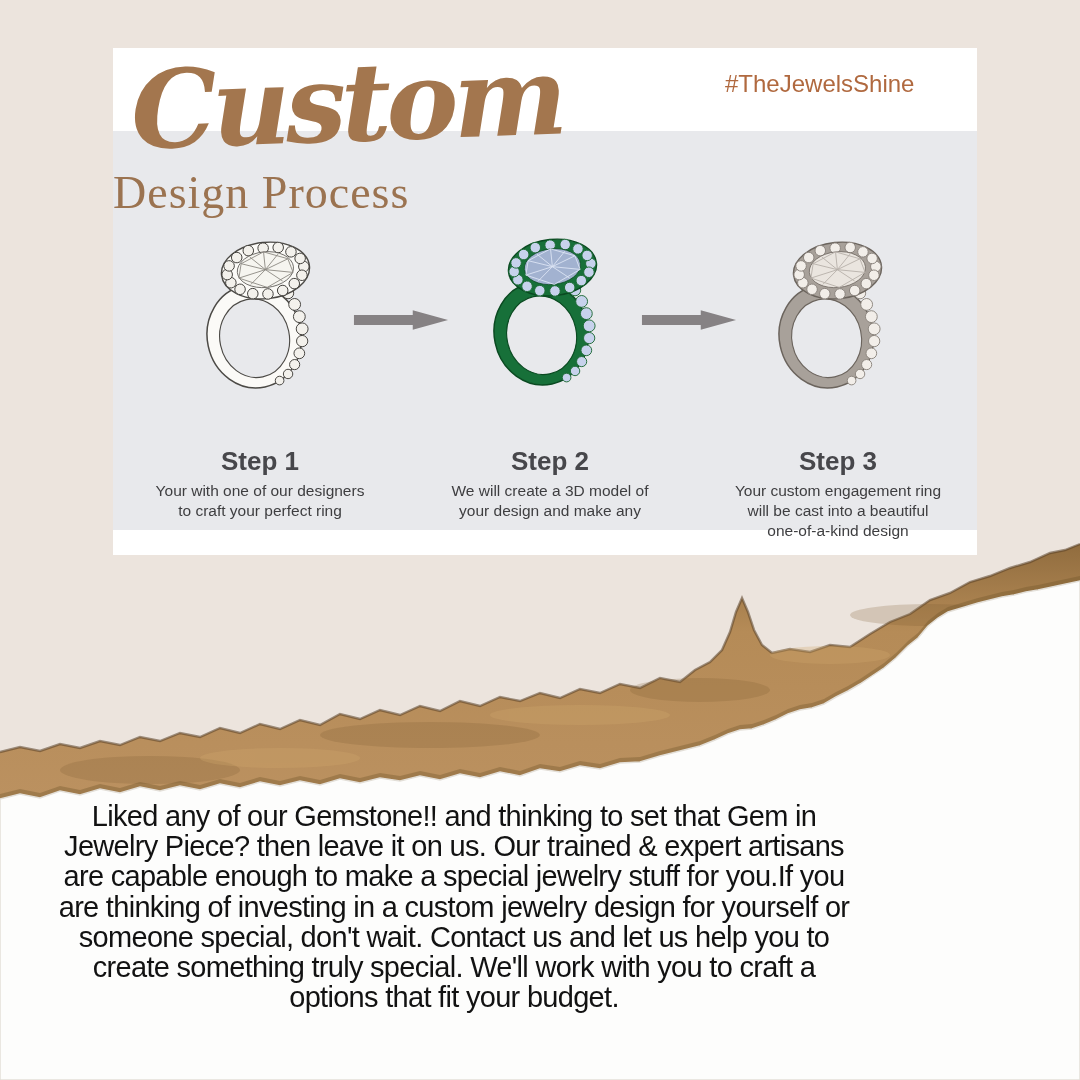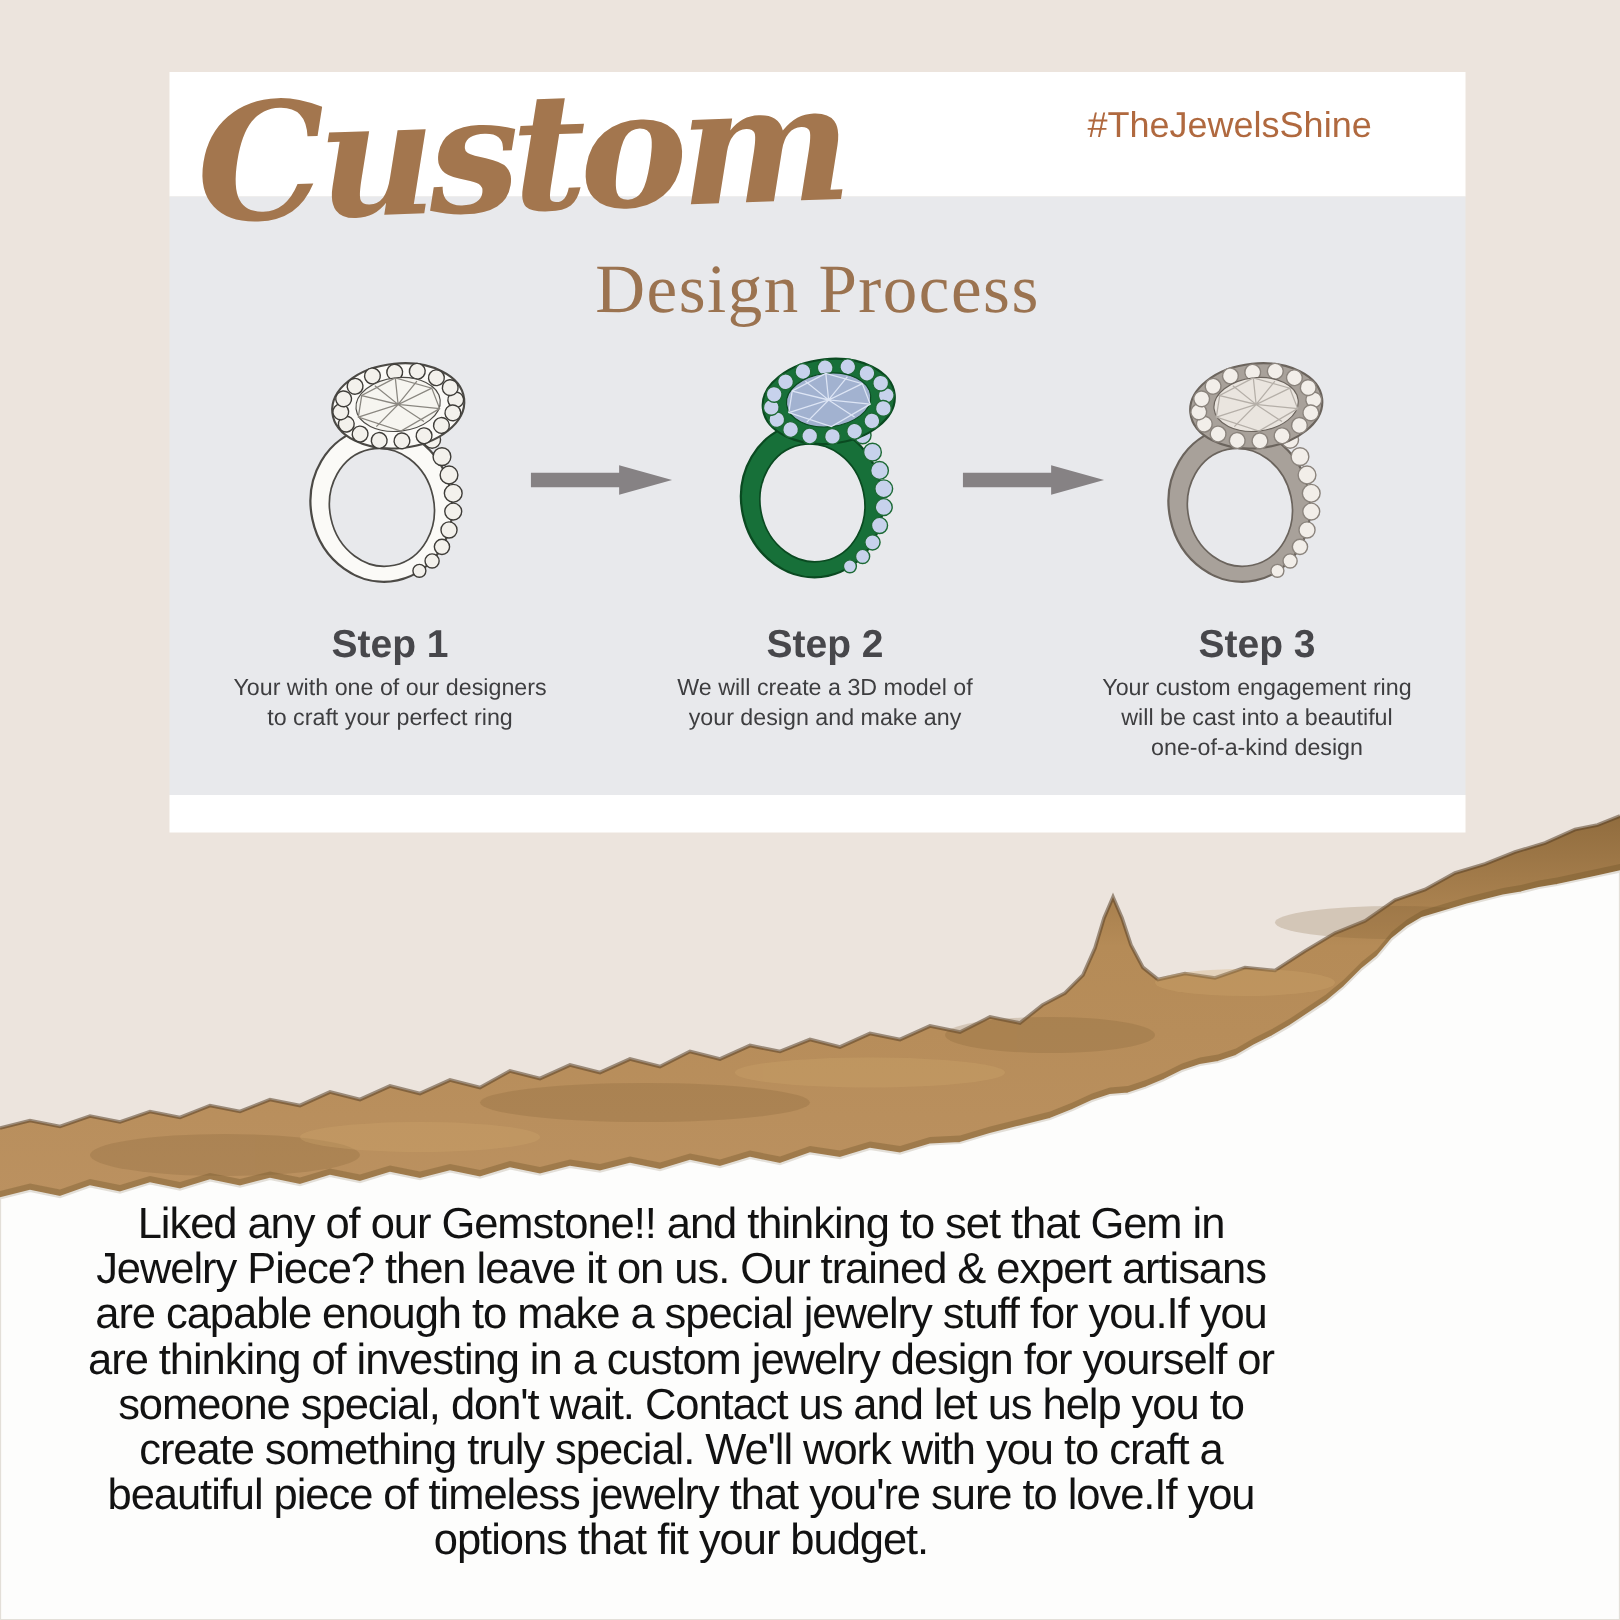--- a/index.html
+++ b/index.html
@@ -9,37 +9,37 @@
   
   .card{position:absolute;left:113px;top:48px;width:864px;height:507px;z-index:1;}
   .band-white-top{position:absolute;left:0;top:0;width:864px;height:83px;background:#ffffff;}
   .band-gray{position:absolute;left:0;top:83px;width:864px;height:399px;background:#e8e9ec;}
   .band-white-bottom{position:absolute;left:0;top:482px;width:864px;height:25px;background:#ffffff;}
 
   .title-script{position:absolute;left:18px;top:-8px;z-index:3;
     font-family:"DejaVu Serif",serif;font-style:italic;font-weight:700;
     font-size:108px;letter-spacing:-5px;color:#a3764e;transform:rotate(-2deg);}
   .hashtag{position:absolute;left:612px;top:22px;z-index:3;font-size:24px;color:#b0693f;}
-  .title-serif{position:absolute;left:0;top:118px;width:864px;z-index:3;text-align:center;
+  .title-serif{position:absolute;left:0;top:118px;width:864px;z-index:3;text-align:left;
     font-family:"Liberation Serif",serif;font-size:46px;letter-spacing:1px;color:#9b7350;}
 
   .ring{position:absolute;width:141px;height:160px;z-index:2;}
   .ring1{left:82px;top:183px;--band:#fbfaf7;--bandStroke:#4c4a46;--stone:#f3f1ec;--stoneStroke:#3f3d39;
          --center:#f6f5f0;--facet:#8a8780;--hole:#e8e9ec;}
   .ring2{left:369px;top:180px;--band:#177039;--bandStroke:#0a4a21;--stone:#c7d2ec;--stoneStroke:#1d6a35;
          --center:#a2b2d0;--facet:#dde5f5;--hole:#e8e9ec;}
   .ring3{left:654px;top:183px;--band:#a8a19a;--bandStroke:#6b645d;--stone:#f2eee9;--stoneStroke:#8b847d;
          --center:#eae5df;--facet:#b5afa8;--hole:#e8e9ec;}
   .arrow{position:absolute;width:98px;height:40px;z-index:2;}
   .arrow1{left:239px;top:252px;}
   .arrow2{left:527px;top:252px;}
 
   .step{position:absolute;top:366px;width:280px;text-align:center;z-index:2;}
   .step1{left:7px;} .step2{left:297px;} .step3{left:585px;}
-  .step-title{font-size:26px;font-weight:600;color:#47474b;line-height:30px;margin-bottom:5px;}
+  .step-title{font-size:26px;font-weight:600;color:#47474b;line-height:30px;margin-bottom:5px;margin-top:32px;}
   .step-line{font-size:15.5px;color:#3e3e40;line-height:20px;}
 
   
   .torn{position:absolute;left:0;top:0;width:1080px;height:1080px;z-index:4;pointer-events:none;}
 
   
   .paragraph{position:absolute;left:0;top:801px;width:908px;z-index:5;text-align:center;}
   .pline{font-size:29px;line-height:30.2px;letter-spacing:-0.7px;color:#121212;white-space:nowrap;}
   .hidden-defs{position:absolute;width:0;height:0;}
 </style>
@@ -192,17 +192,16 @@
       L990,600 L1002,597 L1014,595 L1026,592 L1038,590 L1052,587 L1066,584 L1080,581 L1080,1080 L0,1080 Z"></path>
   </svg>
 
   <div class="paragraph">
     <div class="pline">Liked any of our Gemstone!! and thinking to set that Gem in</div>
     <div class="pline">Jewelry Piece? then leave it on us. Our trained &amp; expert artisans</div>
     <div class="pline">are capable enough to make a special jewelry stuff for you.If you</div>
     <div class="pline">are thinking of investing in a custom jewelry design for yourself or</div>
     <div class="pline">someone special, don't wait. Contact us and let us help you to</div>
     <div class="pline">create something truly special. We'll work with you to craft a</div>
-    <div class="pline">beautiful piece of timeless jewelry that you're sure to love.If you</div>
     <div class="pline">options that fit your budget.</div>
   </div>
 
 </div>
 
 </body></html>

